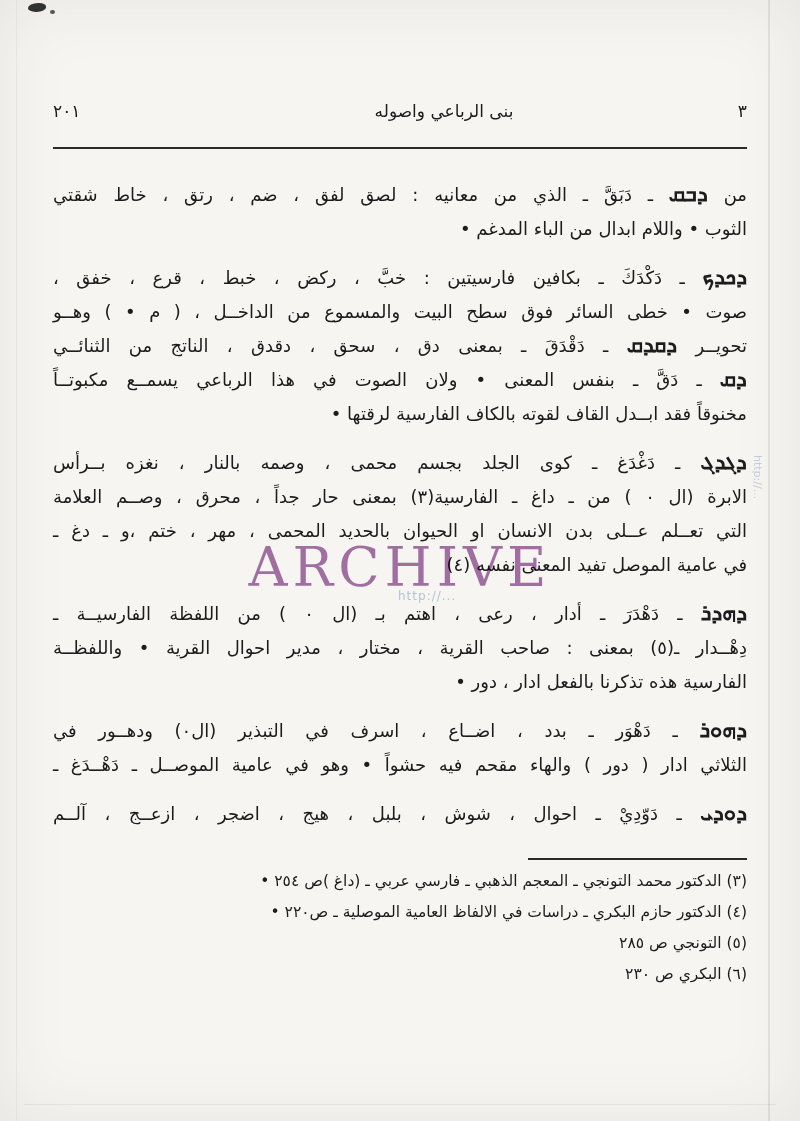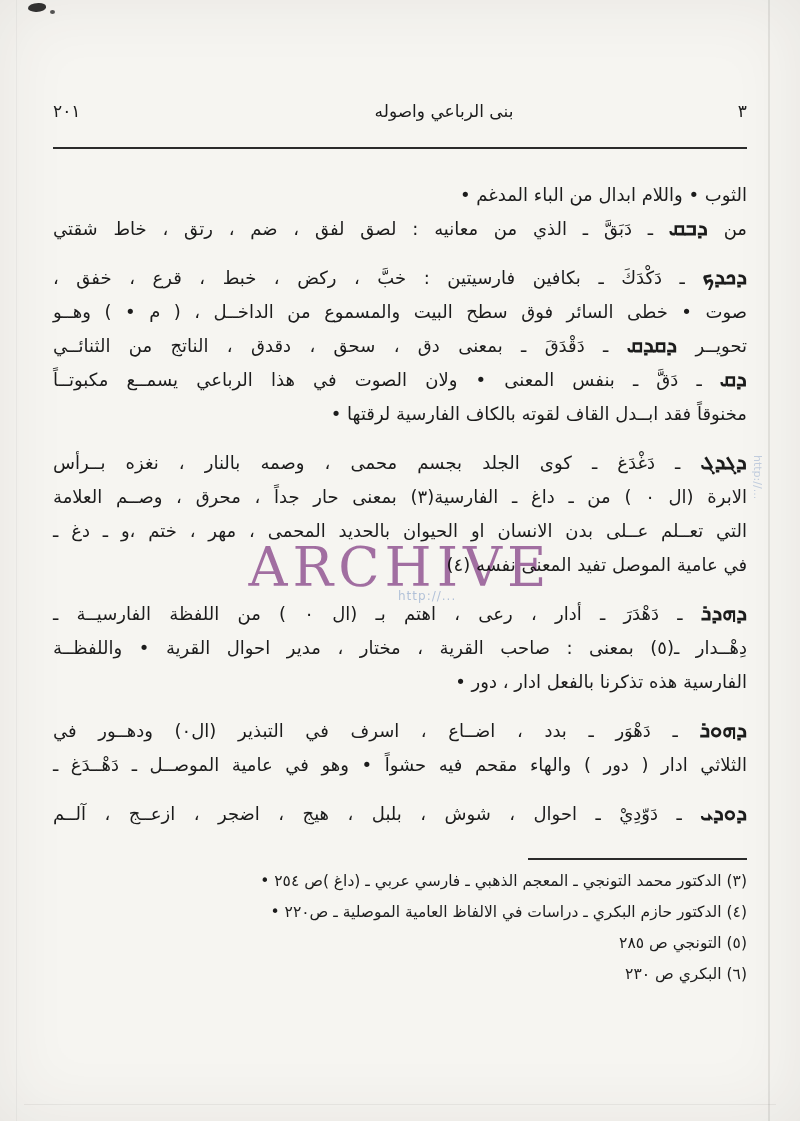--- a/index.html
+++ b/index.html
@@ -113,22 +113,22 @@
   <header class="header">
     <span class="chapnum">٣</span>
     <span class="title">بنى الرباعي واصوله</span>
     <span class="pagenum">٢٠١</span>
   </header>
 
   <div class="rule"></div>
 
   <main class="body-text">
     <div class="entry">
+        <div class="line"><span class="ar">من </span><span class="syr">ܕܒܩ</span><span class="ar"> ـ دَبَقَّ ـ الذي من معانيه : لصق لفق ، ضم ، رتق ، خاط شقتي</span></div>
         <div class="line end"><span class="ar">الثوب • واللام ابدال من الباء المدغم •</span></div>
-        <div class="line"><span class="ar">من </span><span class="syr">ܕܒܩ</span><span class="ar"> ـ دَبَقَّ ـ الذي من معانيه : لصق لفق ، ضم ، رتق ، خاط شقتي</span></div>
       </div>
     <div class="entry">
         <div class="line"><span class="syr">ܕܟܕܟ</span><span class="ar"> ـ دَكْدَكَ ـ بكافين فارسيتين : خبَّ ، ركض ، خبط ، قرع ، خفق ،</span></div>
         <div class="line"><span class="ar">صوت • خطى السائر فوق سطح البيت والمسموع من الداخــل ، ( م • ) وهــو</span></div>
         <div class="line"><span class="ar">تحويــر </span><span class="syr">ܕܩܕܩ</span><span class="ar"> ـ دَقْدَقَ ـ بمعنى دق ، سحق ، دقدق ، الناتج من الثنائــي</span></div>
         <div class="line"><span class="syr">ܕܩ</span><span class="ar"> ـ دَقَّ ـ بنفس المعنى • ولان الصوت في هذا الرباعي يسمــع مكبوتــاً</span></div>
         <div class="line end"><span class="ar">مخنوقاً فقد ابــدل القاف لقوته بالكاف الفارسية لرقتها •</span></div>
       </div>
     <div class="entry">
         <div class="line"><span class="syr">ܕܓܕܓ</span><span class="ar"> ـ دَغْدَغ ـ كوى الجلد بجسم محمى ، وصمه بالنار ، نغزه بــرأس</span></div>

